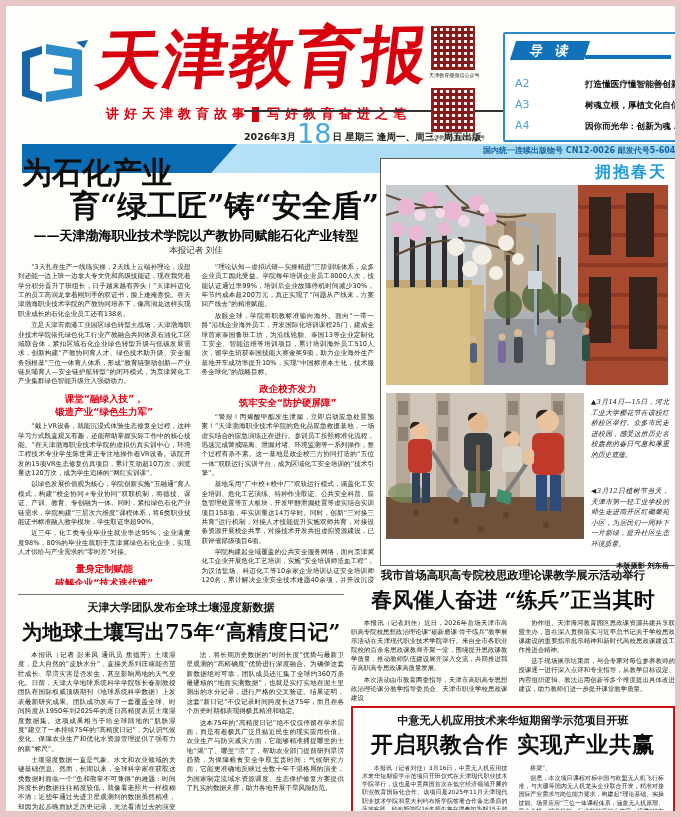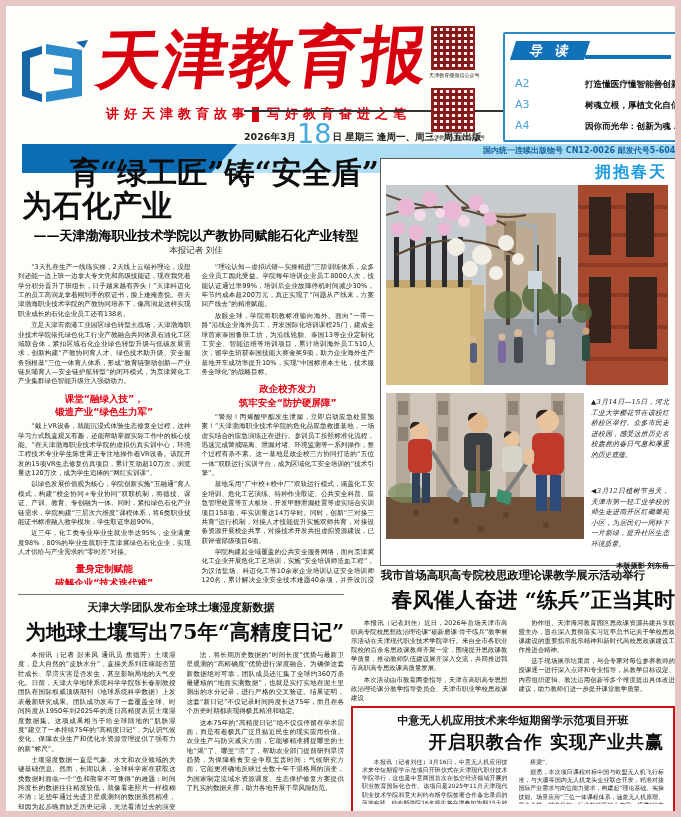--- a/index.html
+++ b/index.html
@@ -27,21 +27,21 @@
   .guide-line{position:absolute;left:80px;top:21px;right:6px;height:4px;background:#1172ba;}
   .guide-items{position:absolute;left:10px;top:36px;right:6px;}
   .guide-item{display:flex;align-items:baseline;margin-top:7px;gap:48px;}
   .guide-page{color:#4aa3dc;font-size:11px;width:22px;flex:0 0 22px;font-family:"DejaVu Sans",sans-serif;}
   .guide-text{color:#111;font-size:8.6px;font-weight:bold;white-space:nowrap;}
   .head-bar{position:absolute;left:16px;top:138px;width:100%;height:29px;background:linear-gradient(90deg,#bfe6f8,#a0d8f4);}
   .head-bar .dark{position:absolute;left:0;top:0;width:215px;height:100%;background:#0c6cb4;clip-path:polygon(0 0,100% 0,88% 100%,0 100%);}
   .head-bar .code{position:absolute;right:10px;top:1px;font-size:8px;font-weight:bold;color:#1464a0;white-space:nowrap;}
   
   .kicker{text-align:center;font-weight:bold;color:#111;}
-  .headline{text-align:right;font-family:"DejaVu Serif","Liberation Serif",serif;font-weight:bold;color:#0d0d0d;white-space:nowrap;}
+  .headline{text-align:center;font-family:"DejaVu Serif","Liberation Serif",serif;font-weight:bold;color:#0d0d0d;white-space:nowrap;}
   .byline{text-align:center;font-size:8.5px;color:#333;}
   .cols{display:flex;overflow:hidden;}
   .col{flex:1;overflow:hidden;}
   .col + .col{margin-left:11px;}
   .para{font-size:6.6px;line-height:1.42;color:#1c1c1c;text-align:justify;text-indent:2em;margin:0 0 2px 0;}
   .subhead{color:#e60012;font-weight:bold;font-size:9.5px;text-align:center;margin:5px 0 4px 0;white-space:pre-line;line-height:1.4;}
   
   .lead{position:absolute;left:12px;top:150px;width:356px;}
   .lead-h1{font-size:30px;line-height:1.1;}
   .lead-h1.l1{text-align:left;padding-left:4px;}
@@ -64,21 +64,21 @@
   .sizheng .cols{margin-top:5px;height:88px;}
   .sizheng .para{font-size:6.4px;}
   
   .soil{position:absolute;left:12px;top:594px;width:326px;}
   .soil .kicker{font-size:11px;}
   .soil .headline{font-size:20.5px;margin-top:3px;}
   .soil .cols{margin-top:5px;height:166px;}
   
   .drone{position:absolute;left:345px;top:700px;width:324px;height:108px;border:2.5px solid #cc1414;background:#fffdfc;padding:5px 9px;box-sizing:border-box;}
   .drone .kicker{font-size:11px;}
-  .drone .headline{font-size:18px;margin-top:2px;letter-spacing:1px;}
+  .drone .headline{font-size:22px;margin-top:2px;letter-spacing:1px;}
   .drone .cols{margin-top:4px;height:46px;}
   .drone .para{font-size:5.9px;line-height:1.38;}
   .divider-h{position:absolute;left:12px;top:588px;width:326px;border-top:1px solid #777;}
 </style>
 </head>
 <body>
 
 <div class="sheet">
 
   <div class="logo">
@@ -129,22 +129,22 @@
       </div>
     </div>
   </div>
 
   <div class="head-bar">
     <div class="dark"></div>
     <div class="code">国内统一连续出版物号 CN12-0026  邮发代号5-6041</div>
   </div>
 
   <div class="lead">
+    <div class="headline lead-h1 l1">为石化产业</div>
     <div class="headline lead-h1 l2">育“绿工匠”铸“安全盾”</div>
-    <div class="headline lead-h1 l1">为石化产业</div>
     <div class="lead-sub">——天津渤海职业技术学院以产教协同赋能石化产业转型</div>
     <div class="byline">本报记者 刘佳</div>
     <div class="cols">
       <div class="col">
           <div class="para">“3天扎在生产一线练实操，2天线上云端补理论，没想到还能一边上班一边拿大专文凭和高级技能证，现在我凭着学分积分晋升了班组长，日子越来越有奔头！”天津科迈化工的员工高润龙拿着刚到手的双证书，脸上难掩喜悦。在天津渤海职业技术学院的产教协同培养下，像高润龙这样实现职业成长的石化企业员工还有138名。</div>
           <div class="para">立足天津市南港工业园区绿色转型主战场，天津渤海职业技术学院依托绿色化工行业产教融合共同体及石油化工区域联合体，紧扣区域石化企业绿色转型升级与低碳发展需求，创新构建“产教协同育人才、绿色技术助升级、安全服务强根基”三位一体育人体系，形成“教育链驱动创新—产业链反哺育人—安全链护航转型”的闭环模式，为京津冀化工产业集群绿色智能升级注入强劲动力。</div>
           <div class="subhead">课堂“融绿入技”，
 锻造产业“绿色生力军”</div>
           <div class="para">“戴上VR设备，就能沉浸式体验生态修复全过程，这种学习方式既直观又有趣，还能帮助掌握实际工作中的核心技能。”在天津渤海职业技术学院的虚拟仿真实训中心，环境工程技术专业学生陈世霄正专注地操作着VR设备。该院开发的15项VR生态修复仿真项目，累计互动超10万次，浏览量达120万次，成为学生追捧的“网红实训课”。</div>
           <div class="para">以绿色发展价值观为核心，学院创新实施“五融通”育人模式，构建“校企协同+专业协同”双联机制，将德技、课证、产训、教育、专创融为一体。同时，紧扣绿色石化产业链需求，学院构建“三层次六维度”课程体系，将6类职业技能证书标准融入教学模块，学生取证率超90%。</div>

